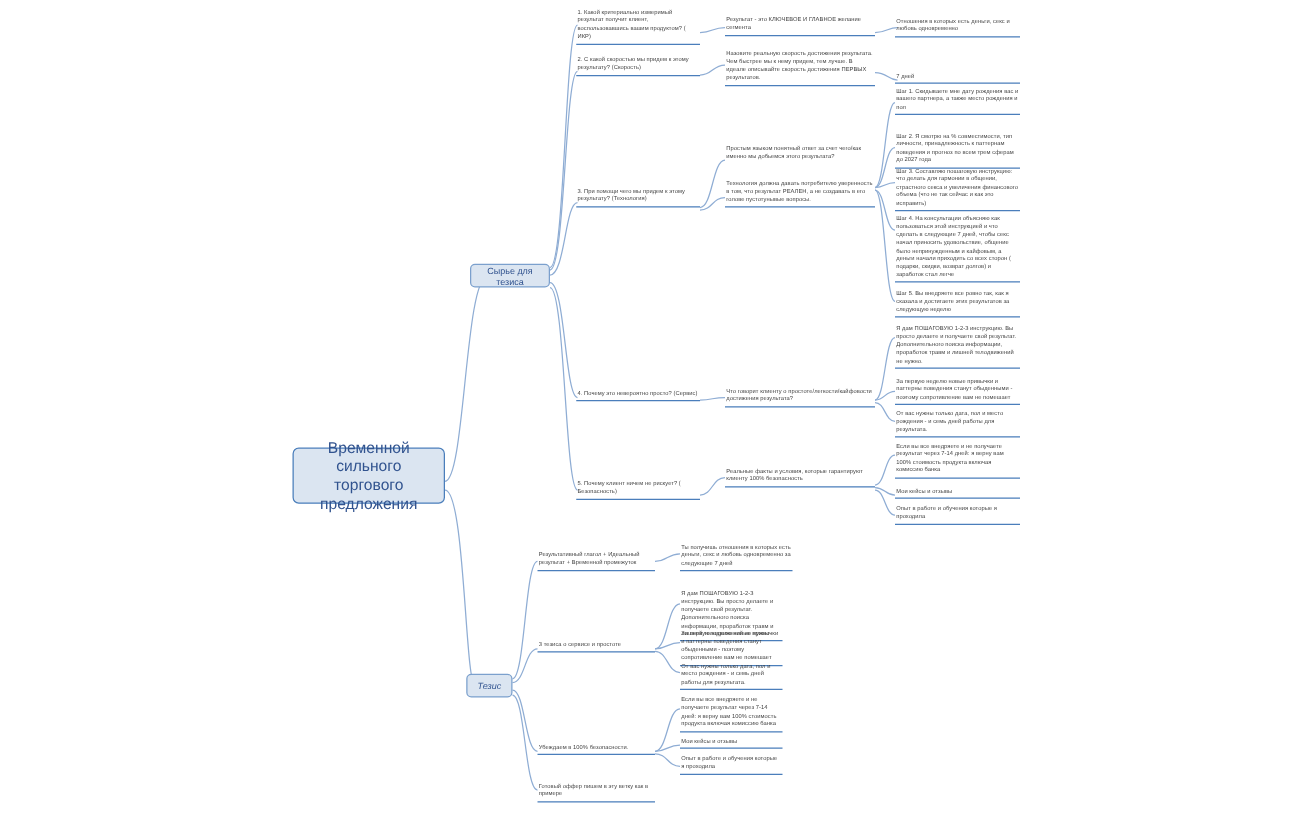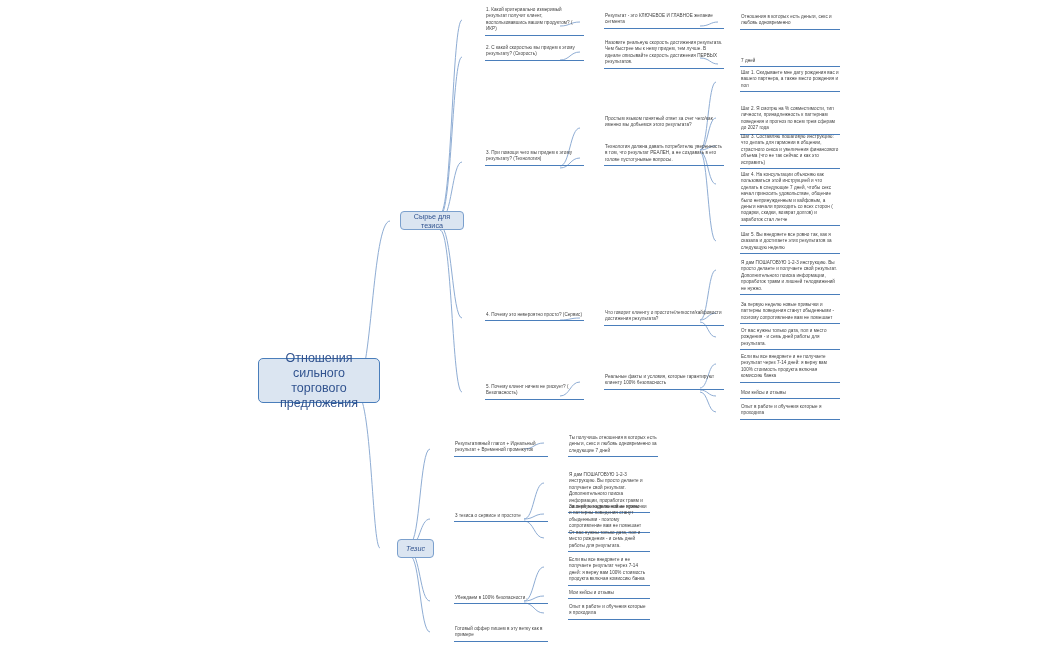--- a/index.html
+++ b/index.html
@@ -5,21 +5,21 @@
   html,body{margin:0;padding:0;background:#ffffff;}
   body{
     width:1050px;height:650px;position:relative;overflow:hidden;
     font-family:"Liberation Sans","DejaVu Sans",sans-serif;
     color:#3a3a3a;
   }
   #canvas{position:absolute;inset:0;}
   svg#links{position:absolute;left:0;top:0;width:1050px;height:650px;pointer-events:none;}
 
   
-  .node{position:absolute;box-sizing:border-box;margin-left:24px;}
+  .node{position:absolute;box-sizing:border-box;}
 
   .root{
     background:#dbe5f1;
     border:1.6px solid #4a7ebb;
     border-radius:5px;
     color:#31538f;
     font-size:12.5px;
     line-height:15px;
     text-align:center;
     display:flex;align-items:center;justify-content:center;
@@ -104,21 +104,21 @@
       <path d="M524 519 C 534 519, 534 483, 544 483"></path>
       <path d="M524 519 C 534 519, 534 514, 544 514"></path>
       <path d="M524 521 C 534 521, 534 538, 544 538"></path>
 
       <path d="M524 601 C 534 601, 534 567, 544 567"></path>
       <path d="M524 601 C 534 601, 534 596, 544 596"></path>
       <path d="M524 603 C 534 603, 534 613, 544 613"></path>
     </g>
   </svg>
 
-  <div class="node root" style="left:234px;top:358px;width:122px;height:45px;">Отношения сильного торгового предложения</div>
+  <div class="node root" style="left:234px;top:358px;width:122px;height:45px;">Временной сильного торгового предложения</div>
 
   <div class="node branch" style="left:376px;top:211px;width:64px;height:19px;">Сырье для тезиса</div>
 
   <div class="node branch" style="left:373px;top:539px;width:37px;height:19px;font-style:italic;">Тезис</div>
 
   <div class="node leaf u" style="left:461px;top:7px;width:99px;">1. Какой критериально измеримый результат получит клиент, воспользовавшись вашим продуктом? ( ИКР)</div>
   <div class="node leaf u" style="left:461px;top:45px;width:99px;">2. С какой скоростью мы придем к этому результату? (Скорость)</div>
   <div class="node leaf u" style="left:461px;top:150px;width:99px;">3. При помощи чего мы придем к этому результату? (Технология)</div>
   <div class="node leaf u" style="left:461px;top:312px;width:99px;">4. Почему это невероятно просто? (Сервис)</div>
   <div class="node leaf u" style="left:461px;top:384px;width:99px;">5. Почему клиент ничем не рискует? ( Безопасность)</div>

